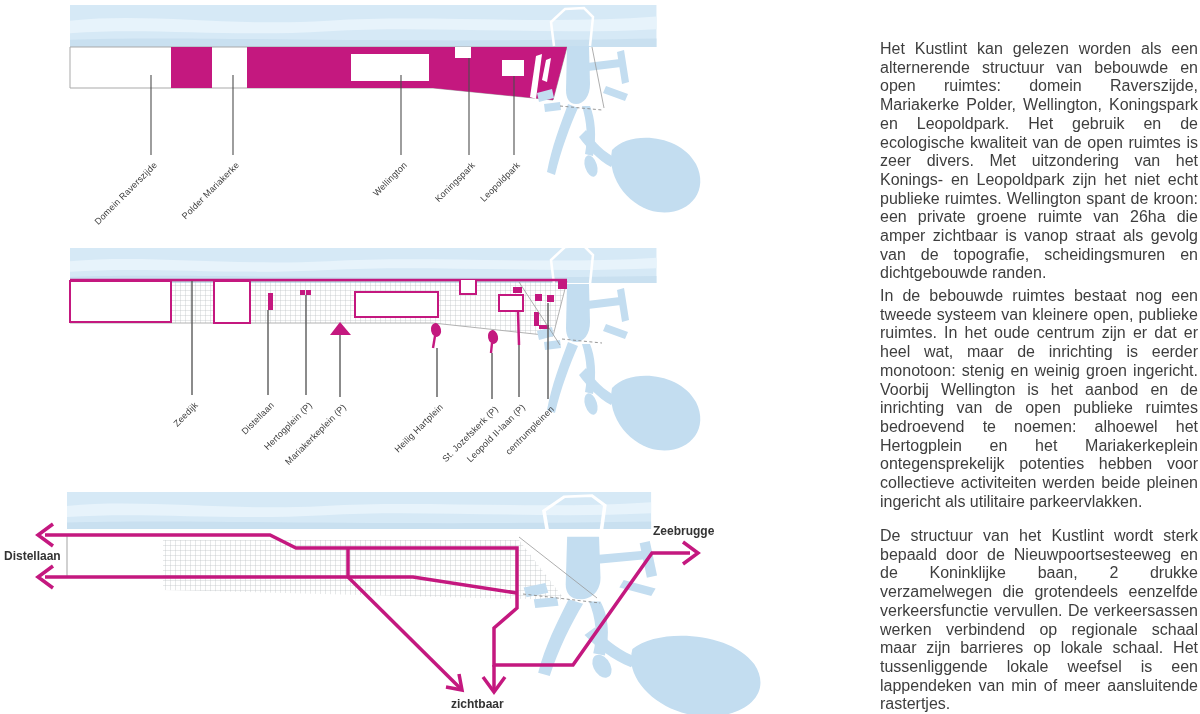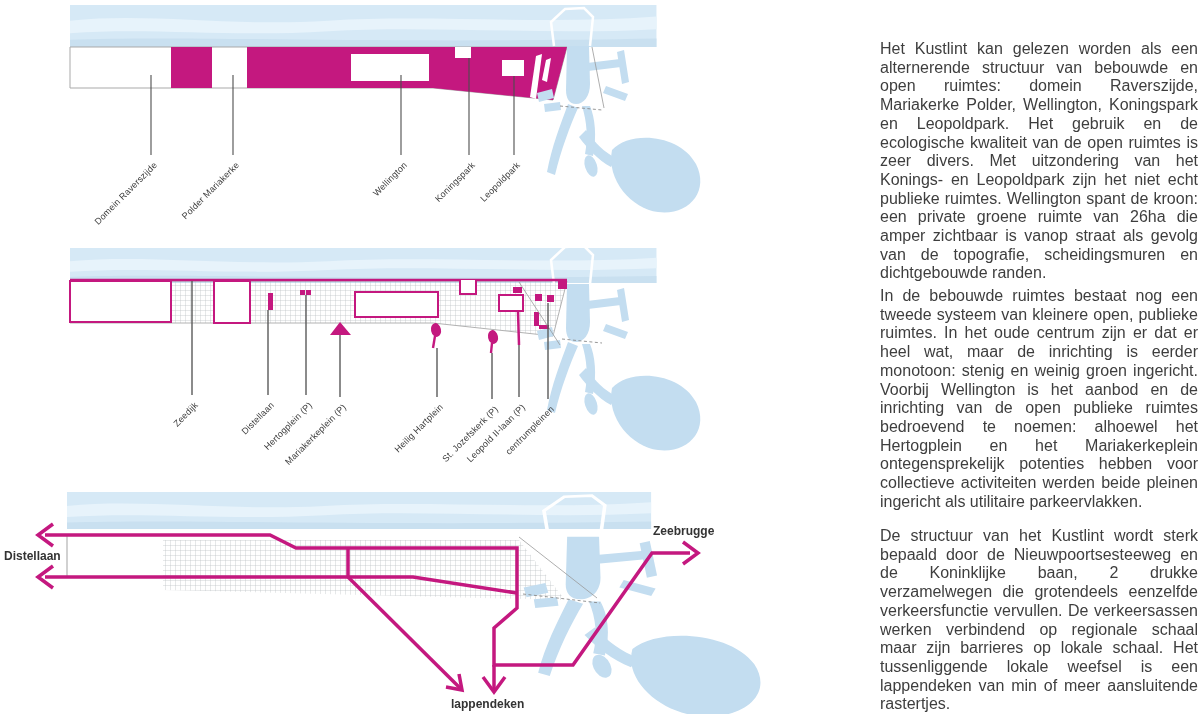--- a/index.html
+++ b/index.html
@@ -156,19 +156,19 @@
 <span class="dlabel" style="left:269px;top:400px">Distellaan</span>
 <span class="dlabel" style="left:307px;top:400px">Hertogplein (P)</span>
 <span class="dlabel" style="left:341px;top:402px">Mariakerkeplein (P)</span>
 <span class="dlabel" style="left:438px;top:402px">Heilig Hartplein</span>
 <span class="dlabel" style="left:493px;top:404px">St. Jozefskerk (P)</span>
 <span class="dlabel" style="left:520px;top:402px">Leopold II-laan (P)</span>
 <span class="dlabel" style="left:549px;top:404px">centrumpleinen</span>
 
 <span class="roadlabel" style="left:4px;top:549px">Distellaan</span>
 <span class="roadlabel" style="left:653px;top:524px">Zeebrugge</span>
-<span class="roadlabel" style="left:451px;top:697px">lappendeken</span>
+<span class="roadlabel" style="left:451px;top:697px">zichtbaar</span>
 
 <div class="para" style="top:40px">Het Kustlint kan gelezen worden als een alternerende structuur van bebouwde en open ruimtes: domein Raverszijde, Mariakerke Polder, Wellington, Koningspark en Leopoldpark. Het gebruik en de ecologische kwaliteit van de open ruimtes is zeer divers. Met uitzondering van het Konings- en Leopoldpark zijn het niet echt publieke ruimtes. Wellington spant de kroon: een private groene ruimte van 26ha die amper zichtbaar is vanop straat als gevolg van de topografie, scheidingsmuren en dichtgebouwde randen.</div>
 <div class="para" style="top:287px">In de bebouwde ruimtes bestaat nog een tweede systeem van kleinere open, publieke ruimtes. In het oude centrum zijn er dat er heel wat, maar de inrichting is eerder monotoon: stenig en weinig groen ingericht. Voorbij Wellington is het aanbod en de inrichting van de open publieke ruimtes bedroevend te noemen: alhoewel het Hertogplein en het Mariakerkeplein ontegensprekelijk potenties hebben voor collectieve activiteiten werden beide pleinen ingericht als utilitaire parkeervlakken.</div>
 <div class="para" style="top:527px">De structuur van het Kustlint wordt sterk bepaald door de Nieuwpoortsesteeweg en de Koninklijke baan, 2 drukke verzamelwegen die grotendeels eenzelfde verkeersfunctie vervullen. De verkeersassen werken verbindend op regionale schaal maar zijn barrieres op lokale schaal. Het tussenliggende lokale weefsel is een lappendeken van min of meer aansluitende rastertjes.</div>
 
 </div>
 
 </body></html>

